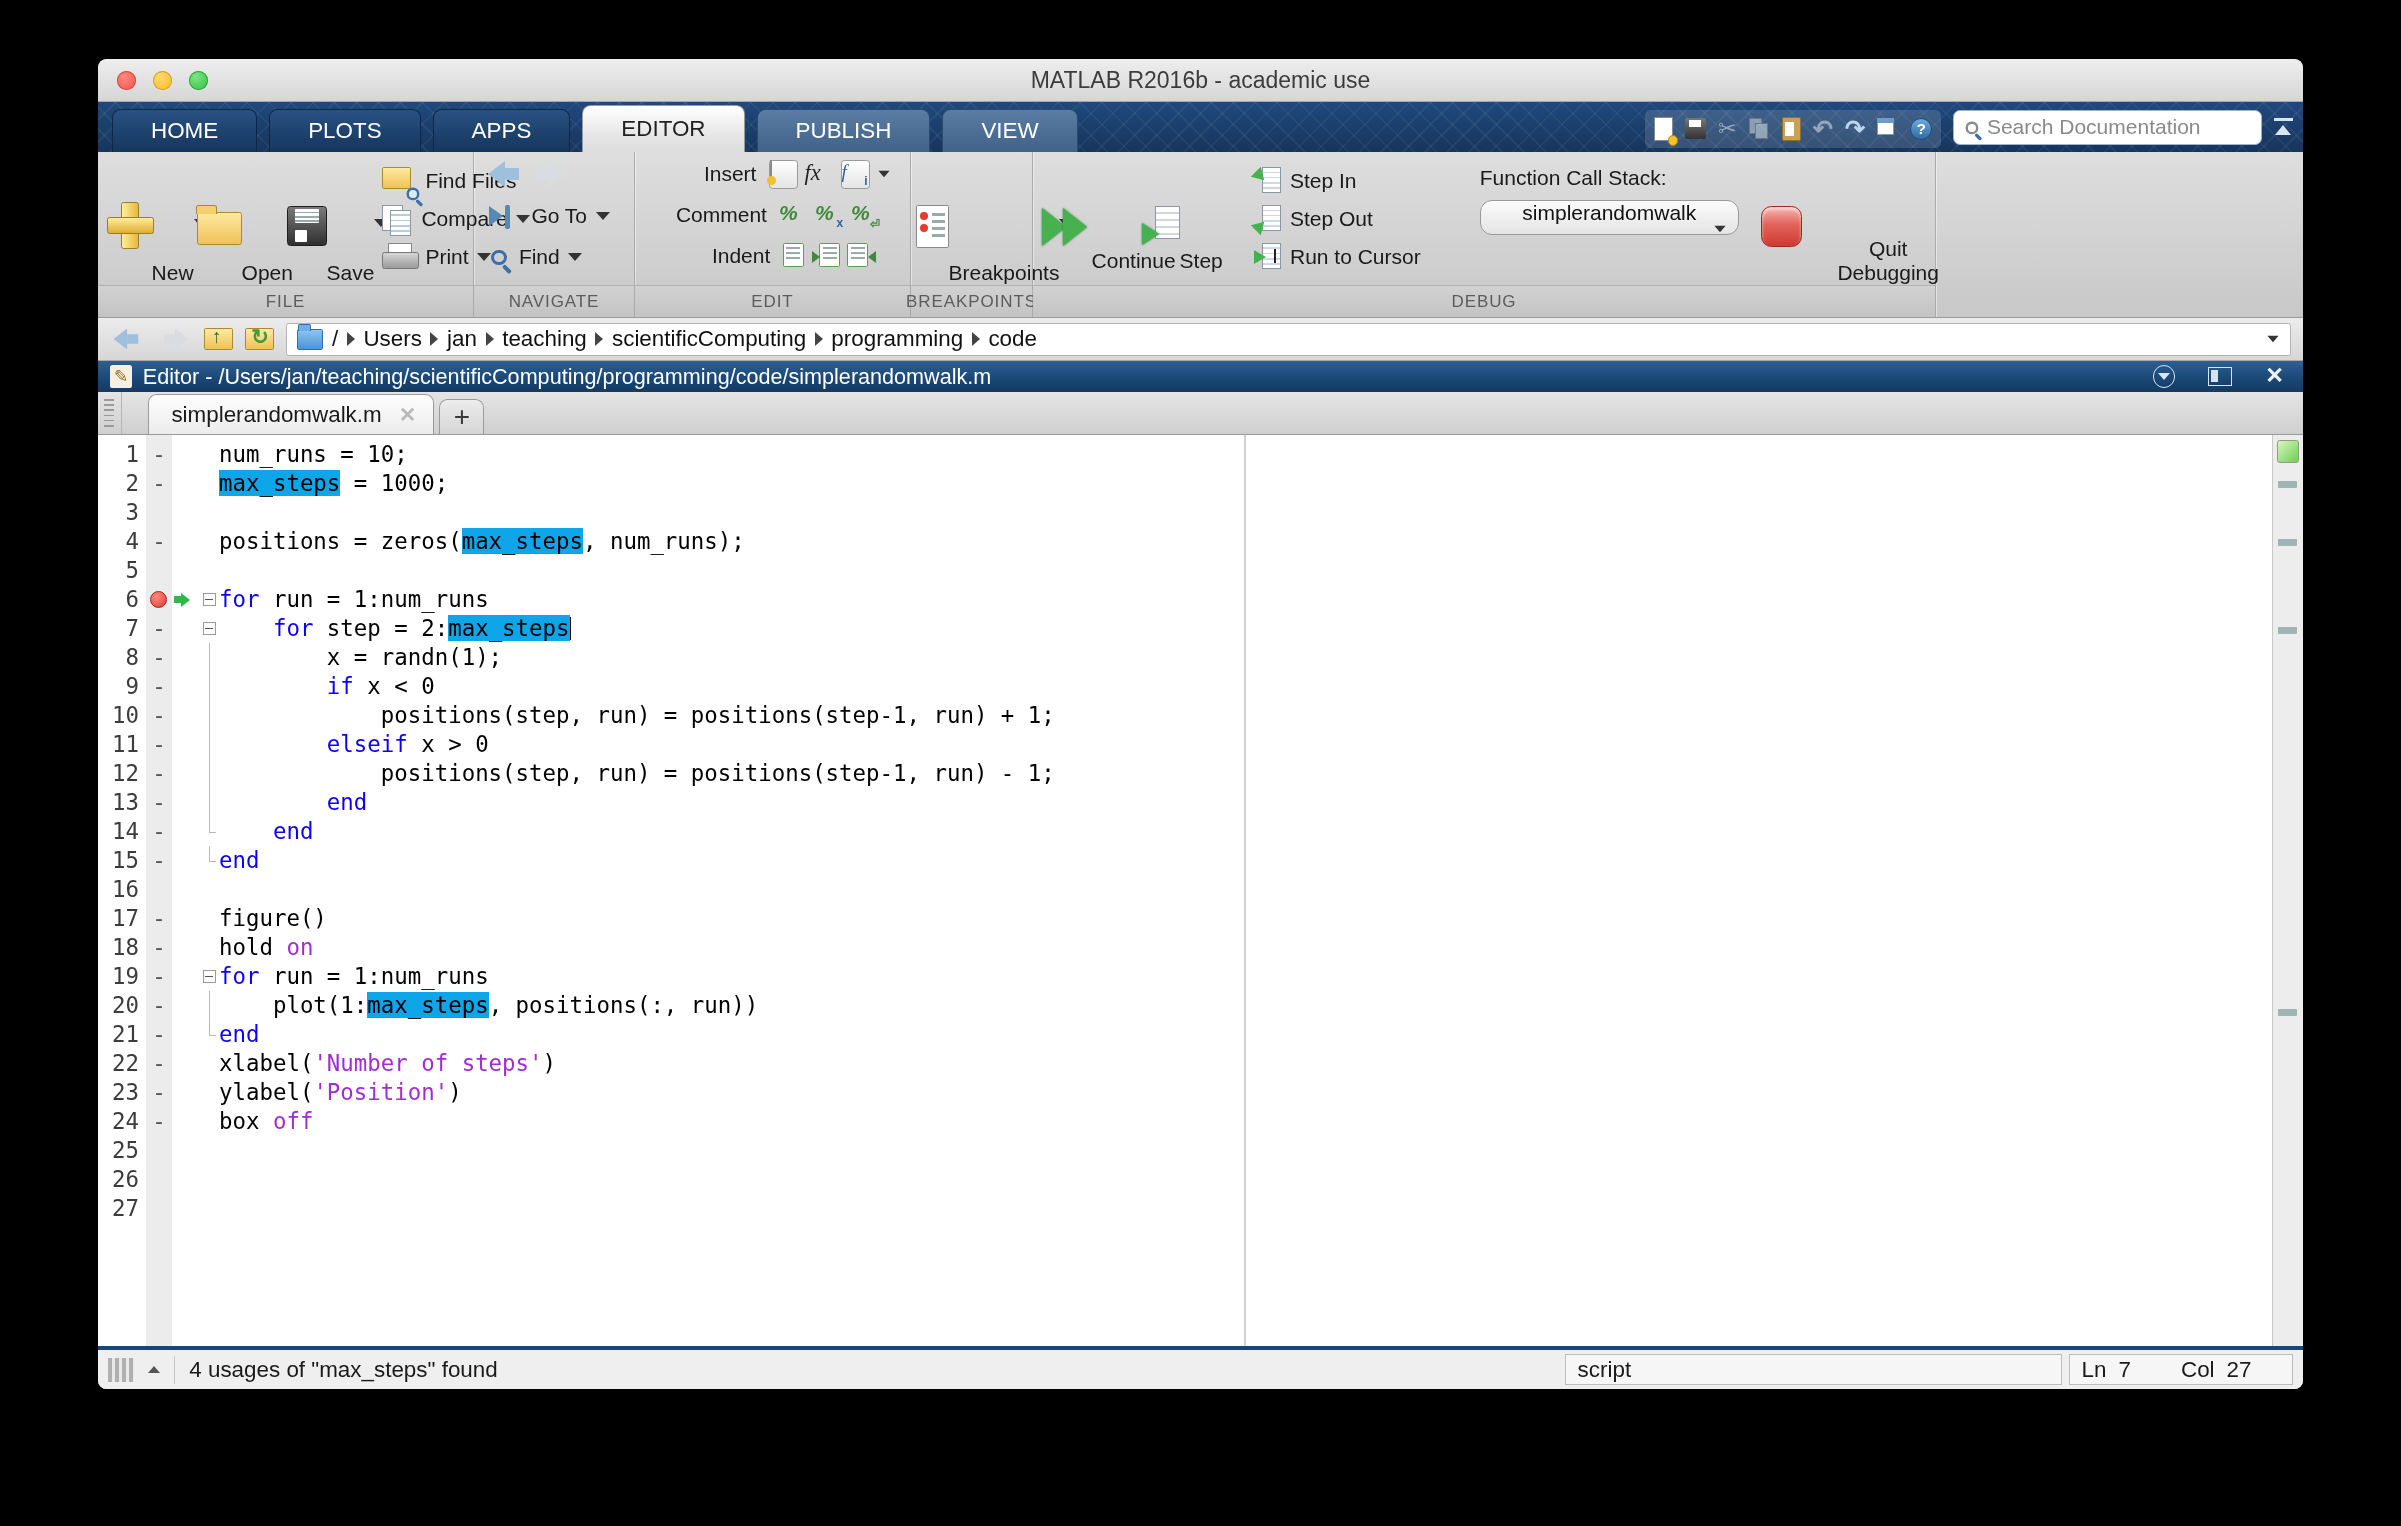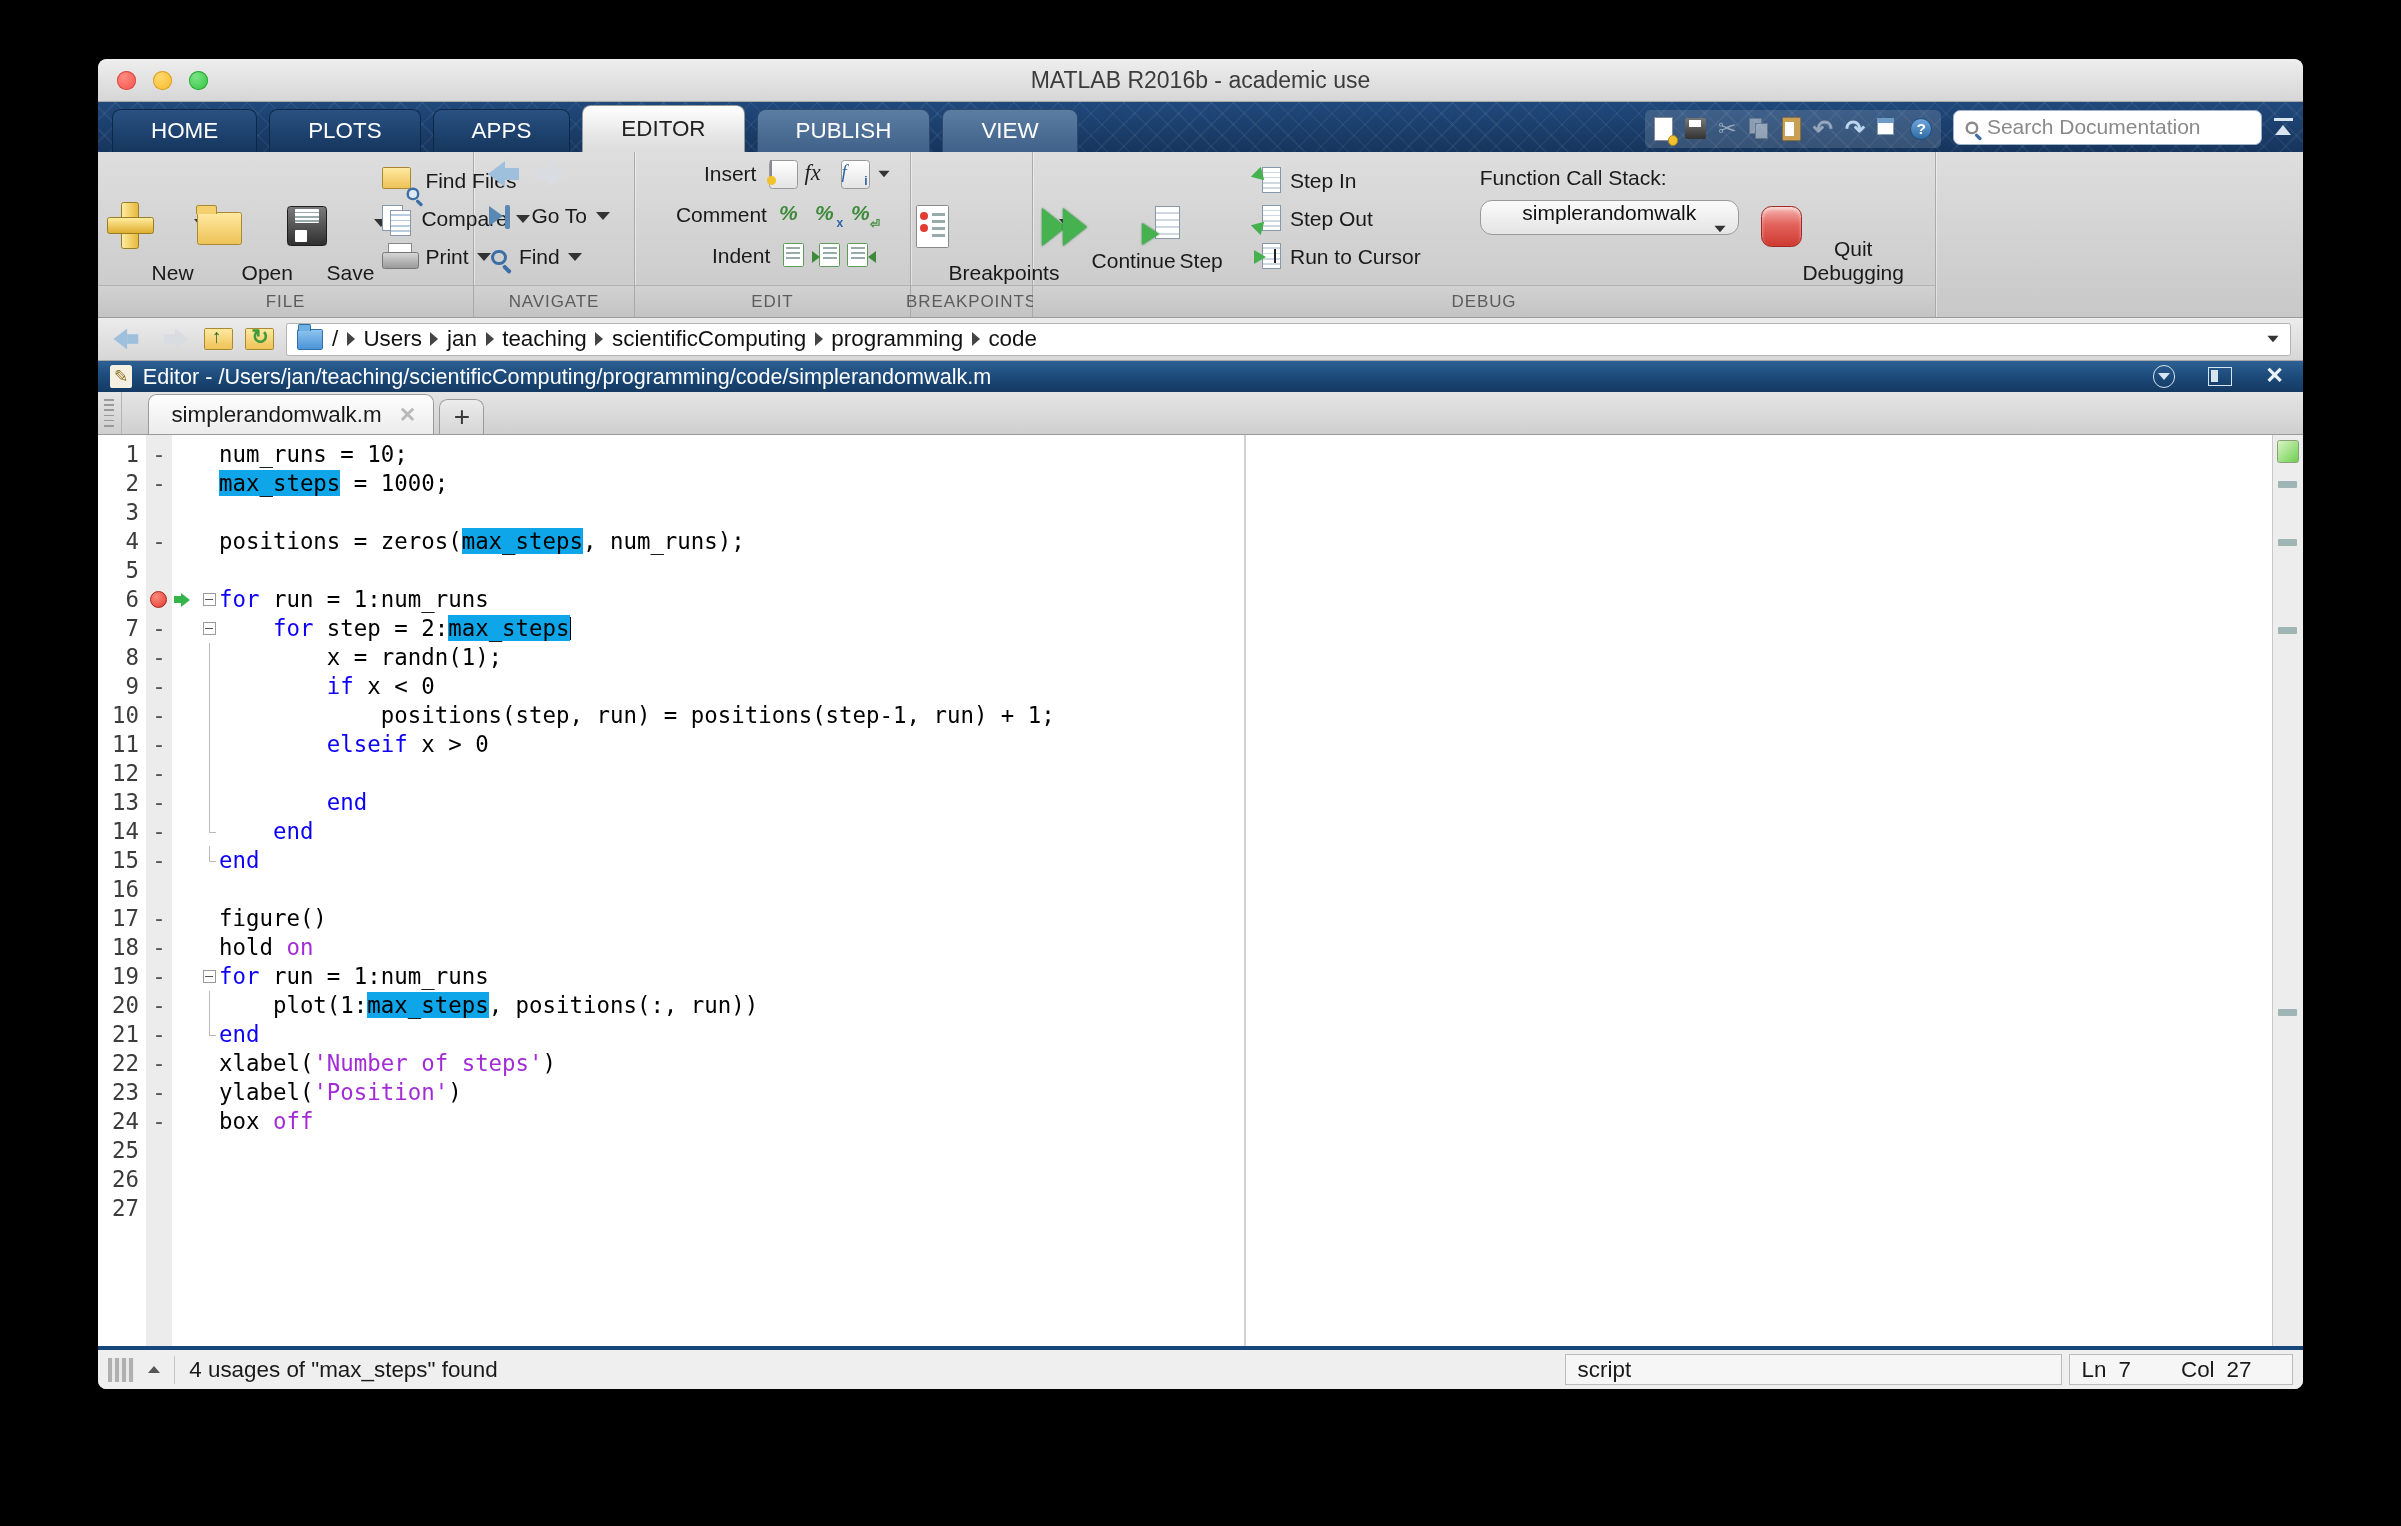--- a/index.html
+++ b/index.html
@@ -472,21 +472,21 @@
               <span>Run to Cursor</span>
             </div>
           </div>
         <div class="callstack">
           <span class="cs-label">Function Call Stack:</span>
           <div class="cs-select">
             <span>simplerandomwalk</span>
             <span class="caret-down" style="transform:scale(.8);"></span>
           </div>
         </div>
-        <div class="bigbtn" style="width:129px;">
+        <div class="bigbtn" style="width:129px;gap:35px;">
           <span class="ic ic-quit"></span>
           <span class="blabel" style="white-space:normal;">Quit Debugging</span>
         </div>
       </div>
       <div class="rgroup-label">DEBUG</div>
     </div>
 
     <div class="rgroup" style="flex:1; border-right:none;"></div>
   </div>
 
@@ -621,20 +621,21 @@
             <span class="foldpipe"></span>
           </span>
           <span class="ltext"><span class="tk-p">        </span><span class="tk-k">elseif</span><span class="tk-p"> x &gt; 0</span></span>
         </div>
         <div class="cline">
           <span class="lnum">12</span>
           <span class="lmark">-</span>
           <span class="lfold">
             <span class="foldpipe"></span>
           </span>
+          <span class="ltext"><span class="tk-p">            positions(step, run) = positions(step-1, run) - 1;</span></span>
         </div>
         <div class="cline">
           <span class="lnum">13</span>
           <span class="lmark">-</span>
           <span class="lfold">
             <span class="foldpipe"></span>
           </span>
           <span class="ltext"><span class="tk-p">        </span><span class="tk-k">end</span></span>
         </div>
         <div class="cline">

